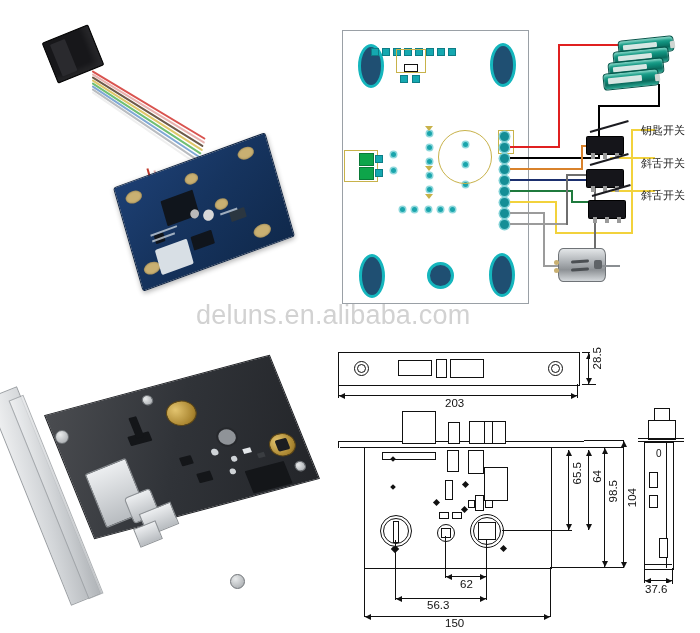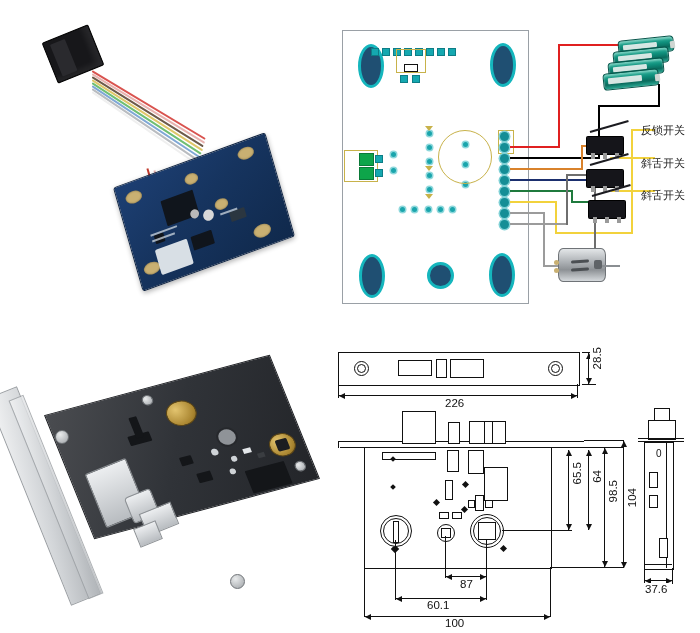--- a/index.html
+++ b/index.html
@@ -130,20 +130,21 @@
       border-right:3px solid transparent;}
   .av-u{border-bottom:6px solid #111;}
   .av-d{border-top:6px solid #111;}
   .diamond{position:absolute;background:#111;transform:rotate(45deg);}
 </style>
 </head>
 <body>
 
 <div class="stage">
 
+  <div id="watermark">deluns.en.alibaba.com</div>
 
   <div class="panel" id="pcb-photo">
     <div class="ph-wrap">
 
       <div class="conn-body"></div>
 
       <div class="ribbon" style="left:74px;top:52px;width:132px;background:#d9534f;transform:rotate(31deg);"></div>
       <div class="ribbon" style="left:74px;top:55px;width:132px;background:#e8b3b0;transform:rotate(31.5deg);"></div>
       <div class="ribbon" style="left:74px;top:58px;width:131px;background:#6d5a4a;transform:rotate(32deg);"></div>
       <div class="ribbon" style="left:74px;top:61px;width:131px;background:#e0c76a;transform:rotate(32.5deg);"></div>
@@ -300,21 +301,21 @@
       <div class="ms-pin" style="left:4px;"></div>
       <div class="ms-pin" style="left:16px;"></div>
       <div class="ms-pin" style="left:28px;"></div>
     </div>
     <div class="mswitch" style="left:258px;top:178px;">
       <div class="ms-pin" style="left:4px;"></div>
       <div class="ms-pin" style="left:16px;"></div>
       <div class="ms-pin" style="left:28px;"></div>
     </div>
 
-    <div class="cn-label" style="left:311px;top:101px;">反锁开关</div>
+    <div class="cn-label" style="left:311px;top:101px;">钥匙开关</div>
     <div class="cn-label" style="left:311px;top:134px;">斜舌开关</div>
     <div class="cn-label" style="left:311px;top:166px;">斜舌开关</div>
 
     <div class="motor" style="left:228px;top:226px;">
       <div class="motor-slot" style="left:12px;top:11px;width:18px;height:3px;transform:rotate(-4deg);"></div>
       <div class="motor-slot" style="left:12px;top:19px;width:18px;height:3px;transform:rotate(-4deg);"></div>
       <div class="abs" style="right:3px;top:11px;width:8px;height:9px;background:#5f6367;border-radius:2px;"></div>
     </div>
     <div class="motor-shaft" style="left:272px;top:243px;width:18px;"></div>
     <div class="motor-term" style="left:224px;top:238px;"></div>
@@ -373,21 +374,21 @@
     <div class="ln" style="left:262px;top:12px;width:1px;height:32px;"></div>
     <div class="av av-u" style="left:260px;top:13px;"></div>
     <div class="av av-d" style="left:260px;top:38px;"></div>
     <div class="dim-txt v" style="left:264px;top:7px;">28.5</div>
 
     <div class="ln" style="left:12px;top:44px;width:1px;height:14px;"></div>
     <div class="ln" style="left:251px;top:44px;width:1px;height:14px;"></div>
     <div class="ln" style="left:12px;top:55px;width:240px;height:1px;"></div>
     <div class="ah ah-l" style="left:13px;top:53px;"></div>
     <div class="ah ah-r" style="left:245px;top:53px;"></div>
-    <div class="dim-txt" style="left:118px;top:57px;">226</div>
+    <div class="dim-txt" style="left:118px;top:57px;">203</div>
 
     <div class="ln" style="left:12px;top:101px;width:246px;height:1.2px;"></div>
     <div class="ln" style="left:14px;top:107px;width:246px;height:1.2px;"></div>
     <div class="ln" style="left:12px;top:101px;width:1.2px;height:7px;"></div>
 
     <div class="rect" style="left:76px;top:71px;width:32px;height:31px;"></div>
     <div class="rect" style="left:122px;top:82px;width:10px;height:20px;"></div>
     <div class="rect" style="left:143px;top:81px;width:14px;height:21px;"></div>
     <div class="rect" style="left:158px;top:81px;width:7px;height:21px;"></div>
     <div class="rect" style="left:166px;top:81px;width:12px;height:21px;"></div>
@@ -452,31 +453,31 @@
 
     <div class="ln" style="left:69px;top:200px;width:1px;height:60px;"></div>
     <div class="ln" style="left:119px;top:196px;width:1px;height:42px;"></div>
     <div class="ln" style="left:160px;top:200px;width:1px;height:60px;"></div>
     <div class="ln" style="left:38px;top:227px;width:1px;height:50px;"></div>
     <div class="ln" style="left:224px;top:227px;width:1px;height:50px;"></div>
 
     <div class="ln" style="left:119px;top:236px;width:42px;height:1px;"></div>
     <div class="ah ah-l" style="left:120px;top:234px;"></div>
     <div class="ah ah-r" style="left:154px;top:234px;"></div>
-    <div class="dim-txt" style="left:133px;top:238px;">87</div>
+    <div class="dim-txt" style="left:133px;top:238px;">62</div>
 
     <div class="ln" style="left:69px;top:258px;width:92px;height:1px;"></div>
     <div class="ah ah-l" style="left:70px;top:256px;"></div>
     <div class="ah ah-r" style="left:154px;top:256px;"></div>
-    <div class="dim-txt" style="left:100px;top:259px;">60.1</div>
+    <div class="dim-txt" style="left:100px;top:259px;">56.3</div>
 
     <div class="ln" style="left:38px;top:276px;width:187px;height:1px;"></div>
     <div class="ah ah-l" style="left:39px;top:274px;"></div>
     <div class="ah ah-r" style="left:218px;top:274px;"></div>
-    <div class="dim-txt" style="left:118px;top:277px;">100</div>
+    <div class="dim-txt" style="left:118px;top:277px;">150</div>
 
     <div class="rect" style="left:328px;top:68px;width:14px;height:22px;"></div>
     <div class="rect" style="left:322px;top:80px;width:26px;height:18px;"></div>
     <div class="ln" style="left:312px;top:98px;width:46px;height:1.4px;"></div>
     <div class="ln" style="left:312px;top:101px;width:46px;height:1.4px;"></div>
     <div class="rect" style="left:318px;top:102px;width:28px;height:126px;"></div>
     <div class="ln" style="left:340px;top:102px;width:1px;height:126px;"></div>
     <div class="dim-txt" style="left:329px;top:108px;font-size:10px;">0</div>
     <div class="rect" style="left:323px;top:132px;width:7px;height:14px;"></div>
     <div class="rect" style="left:323px;top:155px;width:7px;height:11px;"></div>

